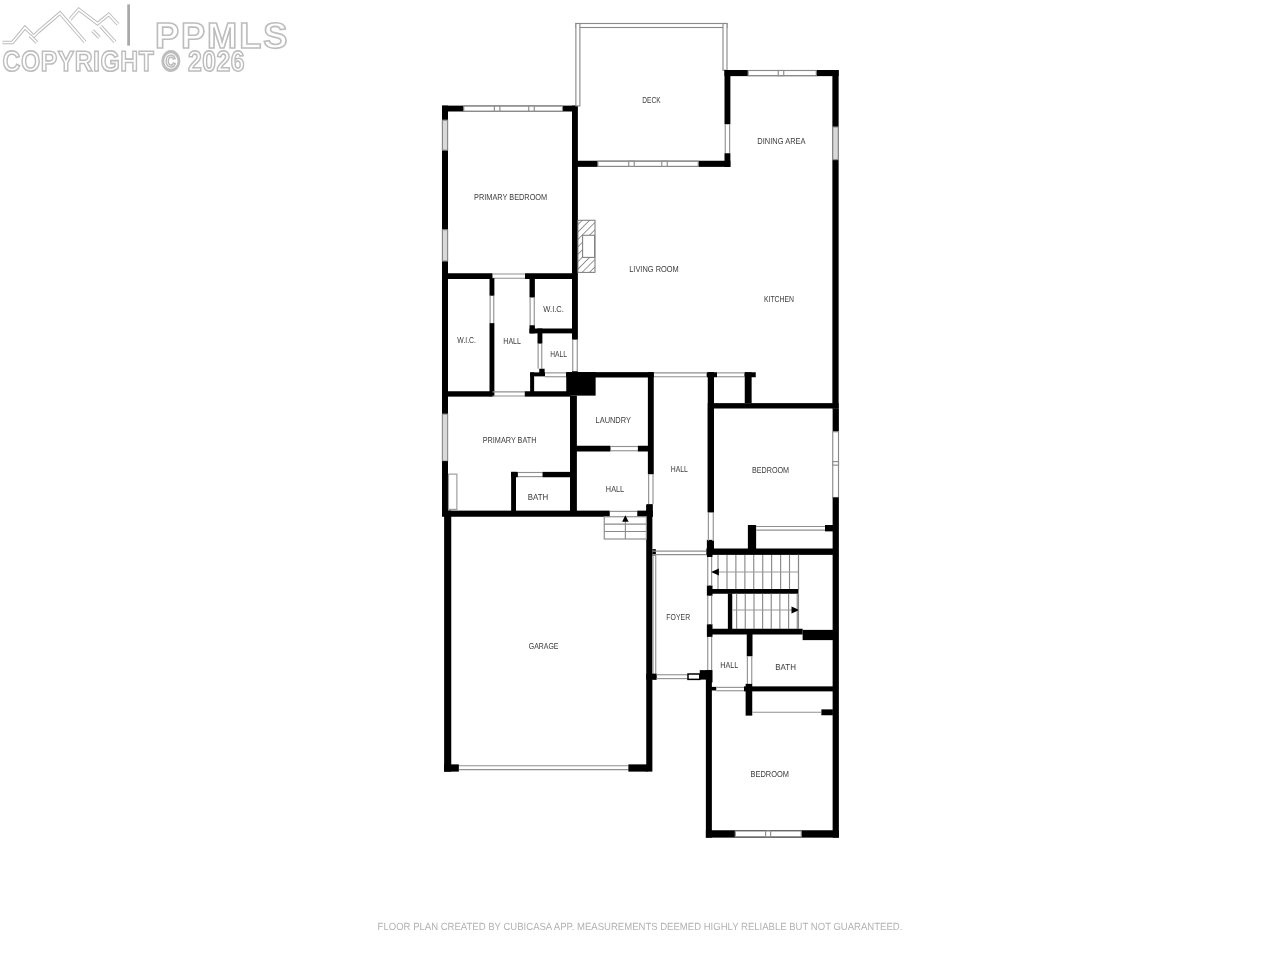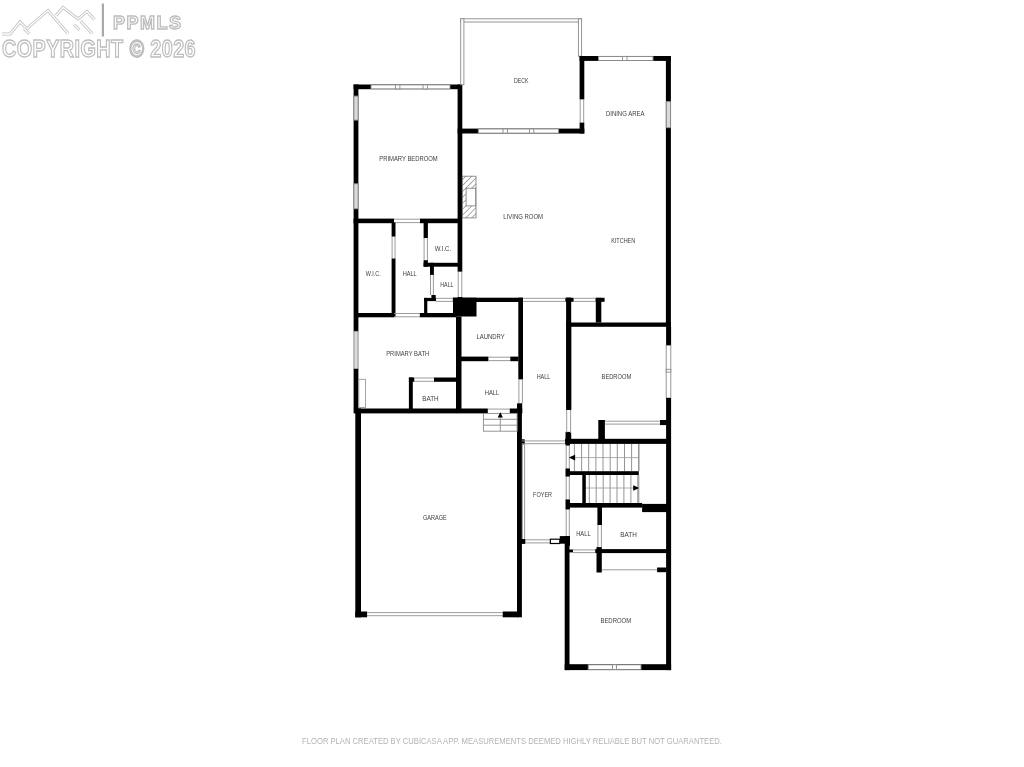--- a/index.html
+++ b/index.html
@@ -1,18 +1,18 @@
 <!DOCTYPE html>
 <html><head>
 <meta charset="utf-8">
 <style>
   html,body { margin:0; padding:0; background:#ffffff; width:1024px; height:767px; overflow:hidden; }
   * { font-family: "Liberation Sans", sans-serif; }
   .wm { position:absolute; font-weight:bold; color:#ffffff; -webkit-text-stroke: 1.3px #bdbdbd; white-space:nowrap; }
-  #ppmls { left:113px; top:13px; font-size:18px; letter-spacing:1.5px; }
+  #ppmls { left:124px; top:13px; font-size:29px; letter-spacing:1.5px; }
   #copy  { left:2px; top:36px; font-size:23px; letter-spacing:0.5px; transform:scaleX(0.86); transform-origin:left top; }
   #footer { position:absolute; left:0; top:736px; width:1024px; text-align:center;
              font-size:8.3px; letter-spacing:0px; color:#b3b3b3;
              transform:scaleX(0.92); transform-origin:512px 0; }
 </style>
 </head>
 <body>
 <svg width="1024" height="767" viewBox="0 0 1024 767" xmlns="http://www.w3.org/2000/svg">
 <rect x="353.6" y="84.5" width="107.1" height="4.7" fill="#000"></rect>
 <rect x="371.0" y="84.9" width="79.0" height="4.0" fill="#fff" stroke="#8a8a8a" stroke-width="0.9"></rect>

